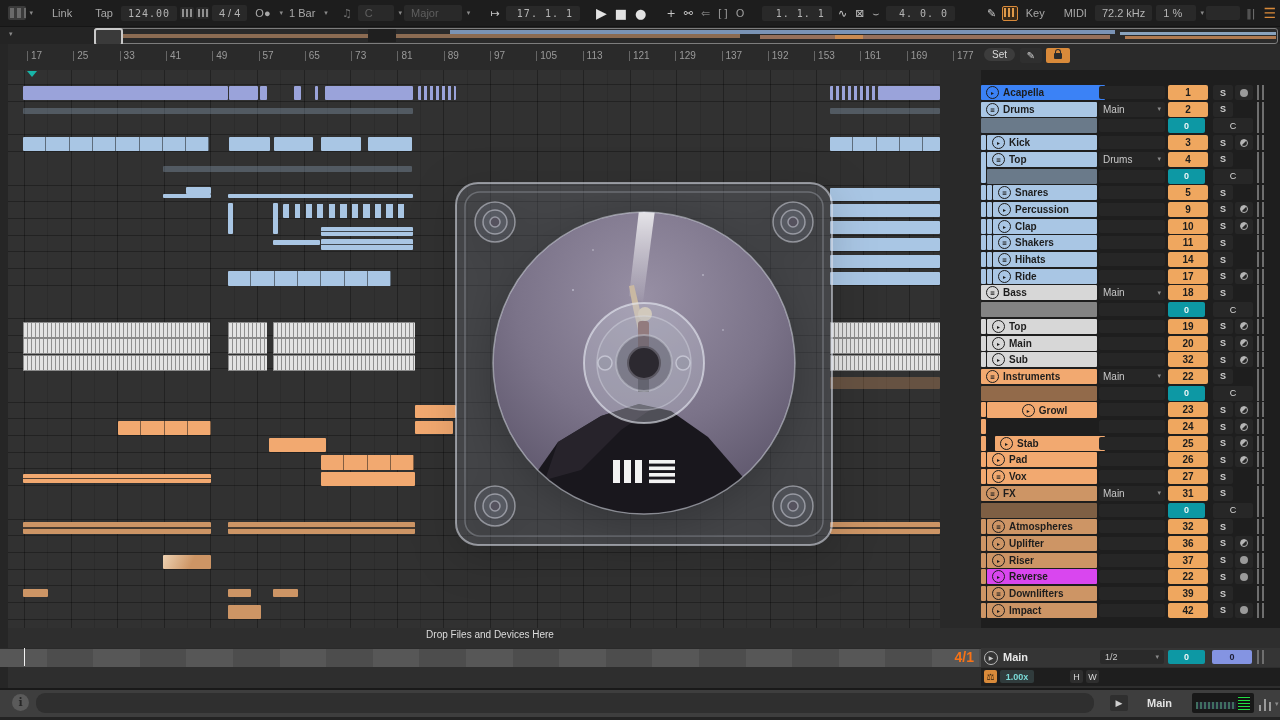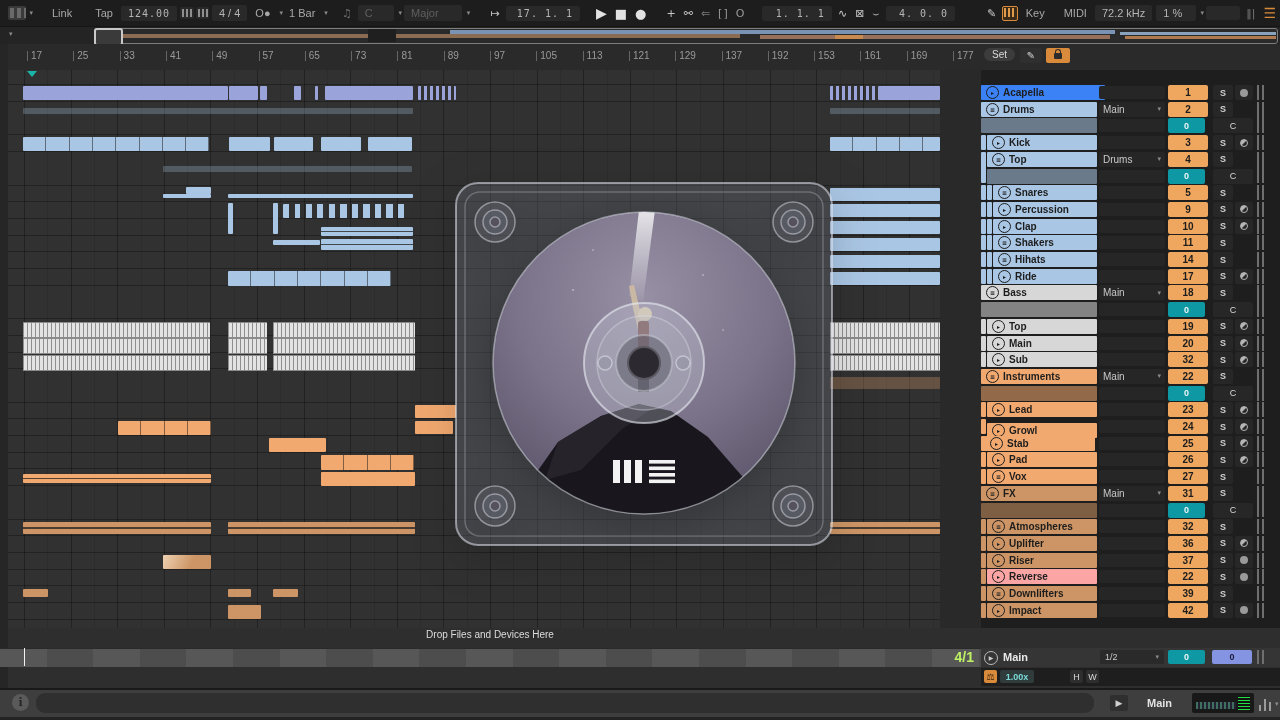--- a/index.html
+++ b/index.html
@@ -61,21 +61,21 @@
   .s-box{position:absolute;background:#272727;border-radius:2px;color:#cfcfcf;font-size:9px;font-weight:bold;
     display:flex;align-items:center;justify-content:center;}
   .x-box{position:absolute;background:#272727;border-radius:2px;display:flex;align-items:center;justify-content:center;}
   .meter2{position:absolute;width:9px;background-image:repeating-linear-gradient(90deg,#6f6f6f 0 2px,transparent 2px 5px);background-size:7px 100%;background-position:1px 0;background-repeat:no-repeat;}
   .teal-box{position:absolute;background:#0d98a4;border-radius:2px;color:#eef6f6;font-size:9px;font-weight:bold;display:flex;align-items:center;justify-content:center;}
   .c-box{position:absolute;background:#272727;border-radius:2px;color:#d8d8d8;font-size:9px;display:flex;align-items:center;justify-content:center;}
   
   #drop-hint{left:360px;top:629px;width:260px;text-align:center;font-size:10px;color:#dcdcdc;}
   #scrubstrip{left:0;top:648px;width:981px;height:18px;background:repeating-linear-gradient(90deg,#575757 0 46.6px,#4d4d4d 46.6px 93.2px);border-top:1px solid #2a2a2a;}
   #playhead{left:24px;top:648px;width:1px;height:18px;background:#f2f2f2;}
-  #looplabel{left:900px;top:648px;width:74px;height:18px;text-align:right;font-size:14px;font-weight:bold;color:#bef264;line-height:18px;}
+  #looplabel{left:900px;top:648px;width:74px;height:18px;text-align:right;font-size:14px;font-weight:bold;color:#f97316;line-height:18px;}
   #timeruler{left:0;top:666px;width:981px;height:20px;background:#2b2b2b;
     background-image:repeating-linear-gradient(90deg,#555 0 1px,transparent 1px 15.2px);background-size:100% 4px;background-repeat:no-repeat;}
   .time-label{position:absolute;top:4px;font-size:10px;color:#bdbdbd;border-left:1px solid #888;padding-left:3px;line-height:11px;}
   #mainrow{left:981px;top:648px;width:299px;height:19px;background:#353535;}
   #speedrow{left:981px;top:668px;width:299px;height:18px;background:#1e1e1e;}
   .mini-box{position:absolute;border-radius:2px;font-size:9px;display:flex;align-items:center;justify-content:center;}
   #statusbar{left:0;top:688px;width:1280px;height:29px;background:#3e3e3e;border-top:2px solid #191919;}
   #bottomedge{left:0;top:717px;width:1280px;height:3px;background:#232323;}
   .info-circle{left:12px;top:4px;width:17px;height:17px;border-radius:50%;background:#5a5a5a;color:#262626;font-size:11px;font-weight:bold;
     display:flex;align-items:center;justify-content:center;font-family:"DejaVu Serif",serif;}
@@ -542,33 +542,33 @@
           <span>Lead</span>
         </div>
         <div class="dev-box" style="left: 118px; top: 333.3px; width: 66px; height: 13px;"></div>
         <div class="num-box" style="left: 187px; top: 332.3px; width: 40px; height: 15px;">23</div>
         <div class="s-box" style="left: 232px; top: 332.3px; width: 20px; height: 15px;">S</div>
         <div class="x-box" style="left: 254px; top: 332.3px; width: 18px; height: 15px;">
           <span style="width: 8px; height: 8px; border-radius: 50%; border: 1.5px solid rgb(181, 181, 181); box-sizing: border-box; background: linear-gradient(135deg, rgb(181, 181, 181) 45%, transparent 55%);"></span>
         </div>
         <div class="meter2" style="left: 275px; top: 332.3px; height: 15px;"></div>
         <div style="position: absolute; left: 0px; top: 349px; width: 5px; height: 15px; background: rgb(242, 169, 112); border-radius: 1px;"></div>
-        <div class="t-name" style="left: 6px; top: 353px; width: 110px; height: 15px; background: rgb(242, 169, 112);">
+        <div class="t-name" style="left: 6px; top: 333px; width: 110px; height: 15px; background: rgb(242, 169, 112); justify-content: center;">
           <span class="t-icon">▸</span>
           <span>Growl</span>
         </div>
         <div class="dev-box" style="left: 118px; top: 350px; width: 66px; height: 13px;"></div>
         <div class="num-box" style="left: 187px; top: 349px; width: 40px; height: 15px;">24</div>
         <div class="s-box" style="left: 232px; top: 349px; width: 20px; height: 15px;">S</div>
         <div class="x-box" style="left: 254px; top: 349px; width: 18px; height: 15px;">
           <span style="width: 8px; height: 8px; border-radius: 50%; border: 1.5px solid rgb(181, 181, 181); box-sizing: border-box; background: linear-gradient(135deg, rgb(181, 181, 181) 45%, transparent 55%);"></span>
         </div>
         <div class="meter2" style="left: 275px; top: 349px; height: 15px;"></div>
         <div style="position: absolute; left: 0px; top: 365.7px; width: 5px; height: 15px; background: rgb(242, 169, 112); border-radius: 1px;"></div>
-        <div class="t-name" style="left: 4px; top: 365.7px; width: 110px; height: 15px; background: rgb(242, 169, 112);">
+        <div class="t-name" style="left: 14px; top: 365.7px; width: 110px; height: 15px; background: rgb(242, 169, 112);">
           <span class="t-icon">▸</span>
           <span>Stab</span>
         </div>
         <div class="dev-box" style="left: 118px; top: 366.7px; width: 66px; height: 13px;"></div>
         <div class="num-box" style="left: 187px; top: 365.7px; width: 40px; height: 15px;">25</div>
         <div class="s-box" style="left: 232px; top: 365.7px; width: 20px; height: 15px;">S</div>
         <div class="x-box" style="left: 254px; top: 365.7px; width: 18px; height: 15px;">
           <span style="width: 8px; height: 8px; border-radius: 50%; border: 1.5px solid rgb(181, 181, 181); box-sizing: border-box; background: linear-gradient(135deg, rgb(181, 181, 181) 45%, transparent 55%);"></span>
         </div>
         <div class="meter2" style="left: 275px; top: 365.7px; height: 15px;"></div>
@@ -635,21 +635,21 @@
           <span>Riser</span>
         </div>
         <div class="dev-box" style="left: 118px; top: 483.6px; width: 66px; height: 13px;"></div>
         <div class="num-box" style="left: 187px; top: 482.6px; width: 40px; height: 15px;">37</div>
         <div class="s-box" style="left: 232px; top: 482.6px; width: 20px; height: 15px;">S</div>
         <div class="x-box" style="left: 254px; top: 482.6px; width: 18px; height: 15px;">
           <span style="width: 8px; height: 8px; border-radius: 50%; background: rgb(154, 154, 154);"></span>
         </div>
         <div class="meter2" style="left: 275px; top: 482.6px; height: 15px;"></div>
         <div style="position: absolute; left: 0px; top: 499.3px; width: 5px; height: 15px; background: rgb(205, 149, 101); border-radius: 1px;"></div>
-        <div class="t-name" style="left: 6px; top: 499.3px; width: 110px; height: 15px; background: #fca5a5;">
+        <div class="t-name" style="left: 6px; top: 499.3px; width: 110px; height: 15px; background: #d946ef;">
           <span class="t-icon">▸</span>
           <span>Reverse</span>
         </div>
         <div class="dev-box" style="left: 118px; top: 500.3px; width: 66px; height: 13px;"></div>
         <div class="num-box" style="left: 187px; top: 499.3px; width: 40px; height: 15px;">22</div>
         <div class="s-box" style="left: 232px; top: 499.3px; width: 20px; height: 15px;">S</div>
         <div class="x-box" style="left: 254px; top: 499.3px; width: 18px; height: 15px;">
           <span style="width: 8px; height: 8px; border-radius: 50%; background: rgb(154, 154, 154);"></span>
         </div>
         <div class="meter2" style="left: 275px; top: 499.3px; height: 15px;"></div>

